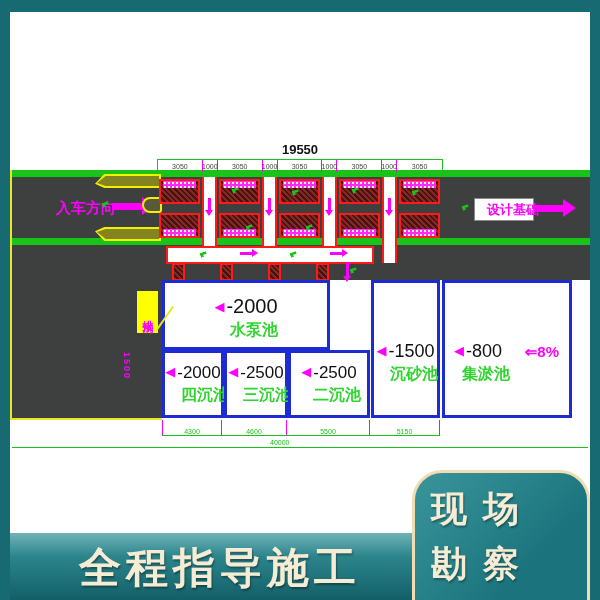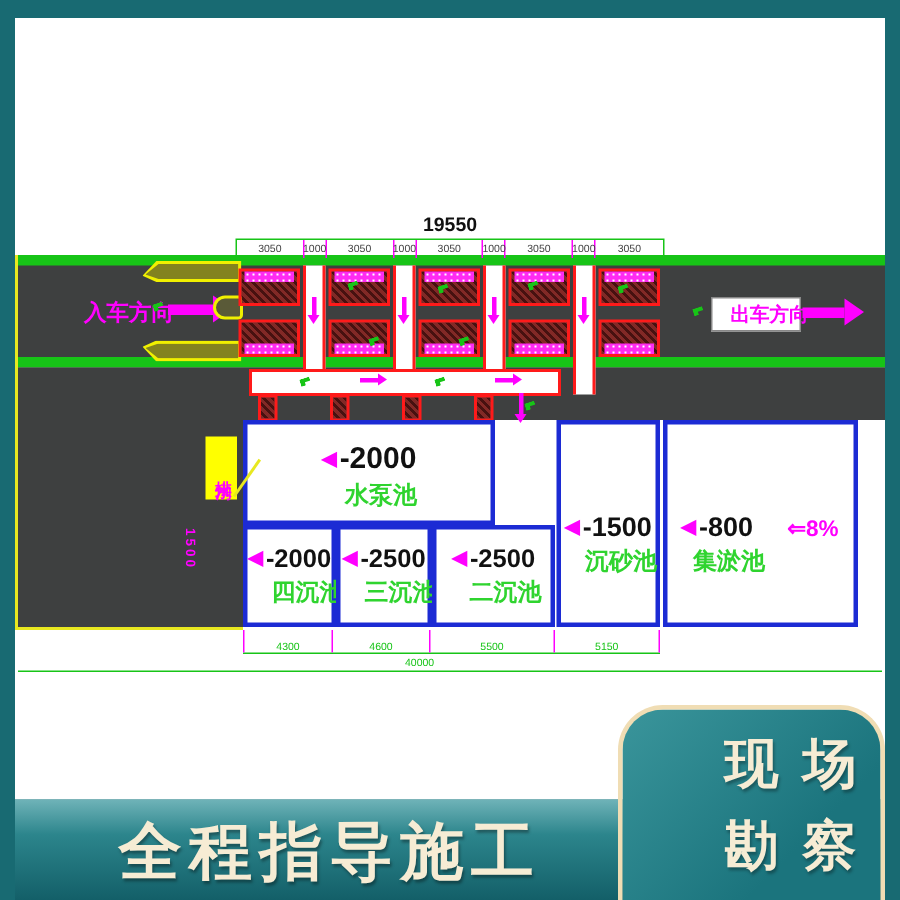--- a/index.html
+++ b/index.html
@@ -44,21 +44,21 @@
     display:flex;align-items:center;justify-content:center;font-size:13px;}
   .big-arrow{height:7px;background:#ff00ff;}
   .big-arrow:after{content:"";position:absolute;left:100%;top:-6px;border:9.5px solid transparent;border-left:13px solid #ff00ff;}
 
   .island{background:#f0f000;}
   .island .inner{position:absolute;inset:2px;background:#83831f;}
   .capsule{left:142px;top:197px;width:20px;height:16px;border:2px solid #f0f000;border-radius:8px 3px 3px 8px;background:#5a5a38;box-sizing:border-box;}
 
   .pool{background:#ffffff;border:3px solid #1c2bd4;box-sizing:border-box;}
   .pool-label{position:absolute;width:100%;text-align:center;}
-  .lvl{font-size:20px;font-weight:bold;color:#111;white-space:nowrap;}
+  .lvl{font-size:20px;font-weight:normal;color:#111;white-space:nowrap;}
   .tri{color:#ff00ff;font-size:13px;vertical-align:2px;margin-right:2px;}
   .pname{font-size:16px;color:#2fd42f;font-weight:bold;margin-top:2px;white-space:nowrap;padding-left:16px;}
   .slope{color:#ff00ff;font-size:15px;font-weight:bold;}
 
   .callout{left:137px;top:291px;width:21px;height:42px;background:#ffff00;display:flex;align-items:center;justify-content:center;
     writing-mode:vertical-rl;font-size:11px;font-weight:bold;color:#ff00ff;letter-spacing:1px;}
   .leader{left:126px;top:330px;width:30px;height:2px;background:#e8e820;transform:rotate(125deg);transform-origin:right center;}
   .vdim{left:122px;top:352px;writing-mode:vertical-rl;font-size:9px;color:#ff00ff;font-weight:bold;letter-spacing:2px;}
 
   .bdims{left:162px;top:420px;width:278px;height:16px;display:flex;border-bottom:1px solid #17c417;box-sizing:border-box;}
@@ -71,21 +71,21 @@
   .yline{background:#e8e820;}
 
   
   .bottom-banner{left:10px;top:533px;width:580px;height:67px;
     background:linear-gradient(180deg,#6fb3b8 0%,#2c858c 35%,#135f68 100%);}
   .bottom-banner .txt{position:absolute;left:0;top:0;width:420px;height:70px;display:flex;align-items:center;justify-content:center;
     color:#f6ecd4;font-size:42px;font-weight:900;letter-spacing:5px;text-shadow:1px 2px 2px rgba(0,0,0,0.35);}
 
   .corner-badge{left:412px;top:470px;width:178px;height:130px;background:linear-gradient(135deg,#3a959b 0%,#1b747d 70%);
     border:3px solid #f0ddb4;border-bottom:none;border-radius:30px 30px 0 0;box-sizing:border-box;
-    display:flex;flex-direction:column;align-items:flex-end;justify-content:center;gap:6px;}
+    display:flex;flex-direction:column;align-items:flex-start;justify-content:center;gap:6px;}
   .corner-badge .row{color:#f6ecd4;font-size:36px;font-weight:900;letter-spacing:16px;text-indent:16px;text-shadow:1px 2px 2px rgba(0,0,0,0.3);}
 </style>
 </head>
 <body>
 
 <div id="canvas">
 
   <div class="abs white-area"></div>
 
 
@@ -176,21 +176,21 @@
   <div class="abs harrow" style="left:240px;top:252px;"></div>
   <div class="abs harrow" style="left:330px;top:252px;"></div>
   <div class="abs hatch stub" style="left:172px;"></div>
   <div class="abs hatch stub" style="left:220px;"></div>
   <div class="abs hatch stub" style="left:268px;"></div>
   <div class="abs hatch stub" style="left:316px;"></div>
   <div class="abs varrow" style="left:346px;top:262px;height:14px;"></div>
 
   <div class="abs mark" style="left:462px;top:205px;"></div>
   <div class="abs exit-box">
-    <span class="dir-label" style="font-size:13px;">出车方向</span>
+    <span class="dir-label" style="font-size:13px;">设计基础</span>
   </div>
   <div class="abs big-arrow" style="left:535px;top:205px;width:28px;"></div>
 
   <div class="abs mark" style="left:232px;top:188px;"></div>
   <div class="abs mark" style="left:292px;top:190px;"></div>
   <div class="abs mark" style="left:352px;top:188px;"></div>
   <div class="abs mark" style="left:412px;top:190px;"></div>
   <div class="abs mark" style="left:246px;top:225px;"></div>
   <div class="abs mark" style="left:306px;top:225px;"></div>
   <div class="abs mark" style="left:200px;top:252px;"></div>

